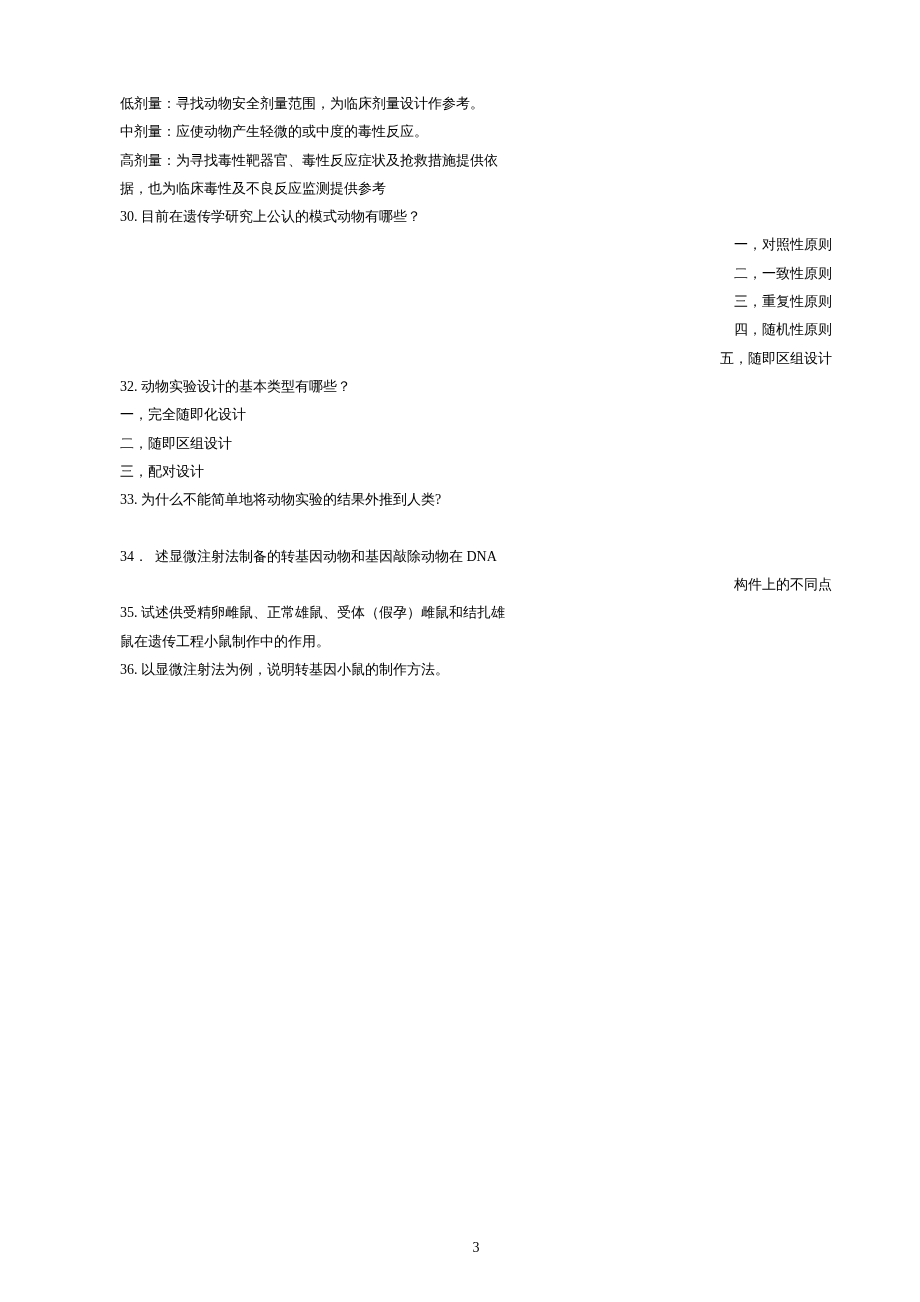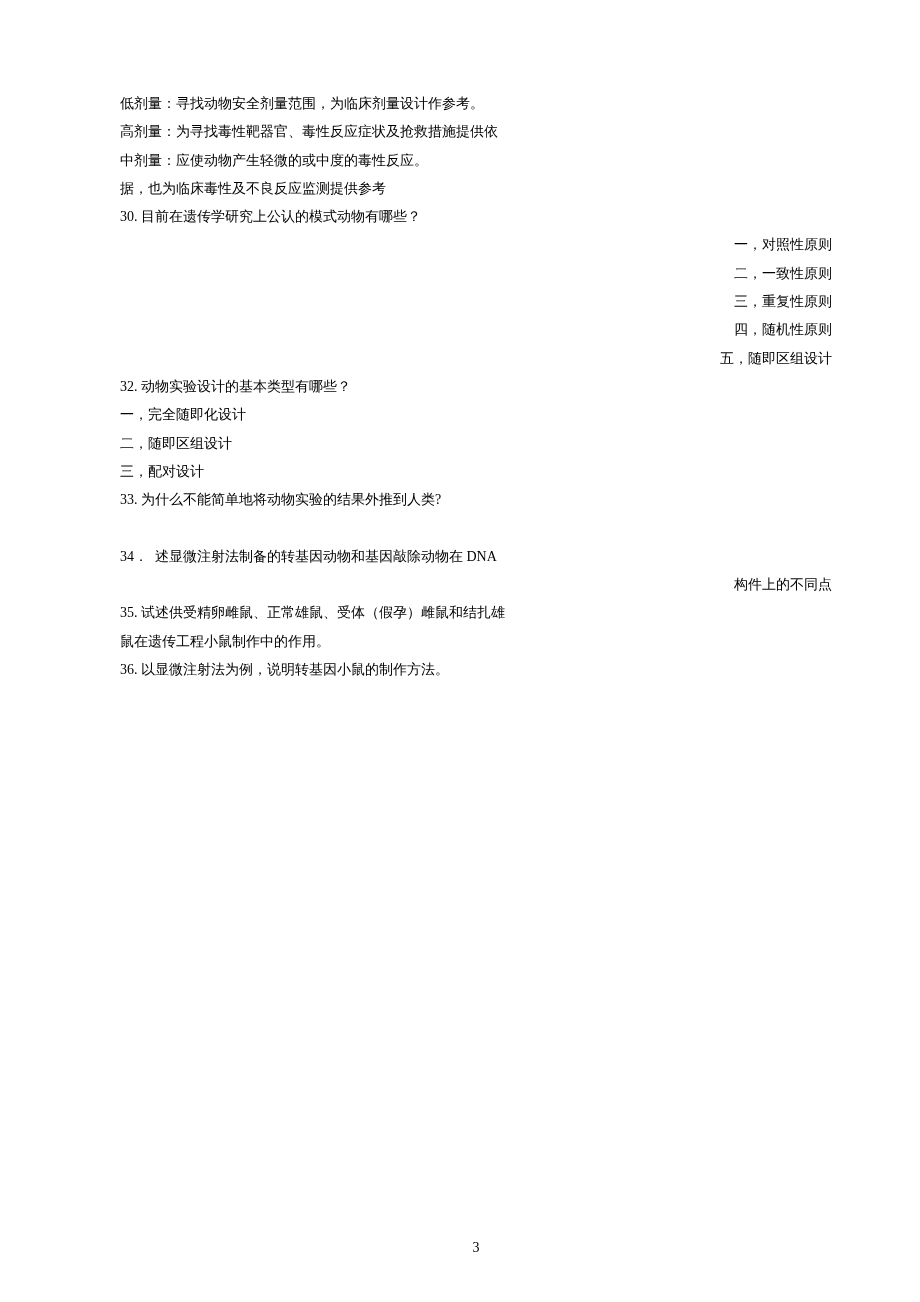--- a/index.html
+++ b/index.html
@@ -25,22 +25,22 @@
       right: 0;
       text-align: center;
       font-size: 14px;
     }
   </style>
 </head>
 <body>
 
 <div class="page">
   <div class="line">低剂量：寻找动物安全剂量范围，为临床剂量设计作参考。</div>
+  <div class="line">中剂量：应使动物产生轻微的或中度的毒性反应。</div>
   <div class="line">高剂量：为寻找毒性靶器官、毒性反应症状及抢救措施提供依</div>
-  <div class="line">中剂量：应使动物产生轻微的或中度的毒性反应。</div>
   <div class="line">据，也为临床毒性及不良反应监测提供参考</div>
   <div class="line">30. 目前在遗传学研究上公认的模式动物有哪些？</div>
   <div class="line indent1">一，对照性原则</div>
   <div class="line indent1">二，一致性原则</div>
   <div class="line indent1">三，重复性原则</div>
   <div class="line indent1">四，随机性原则</div>
   <div class="line indent1">五，随即区组设计</div>
   <div class="line">32. 动物实验设计的基本类型有哪些？</div>
   <div class="line">一，完全随即化设计</div>
   <div class="line">二，随即区组设计</div>

